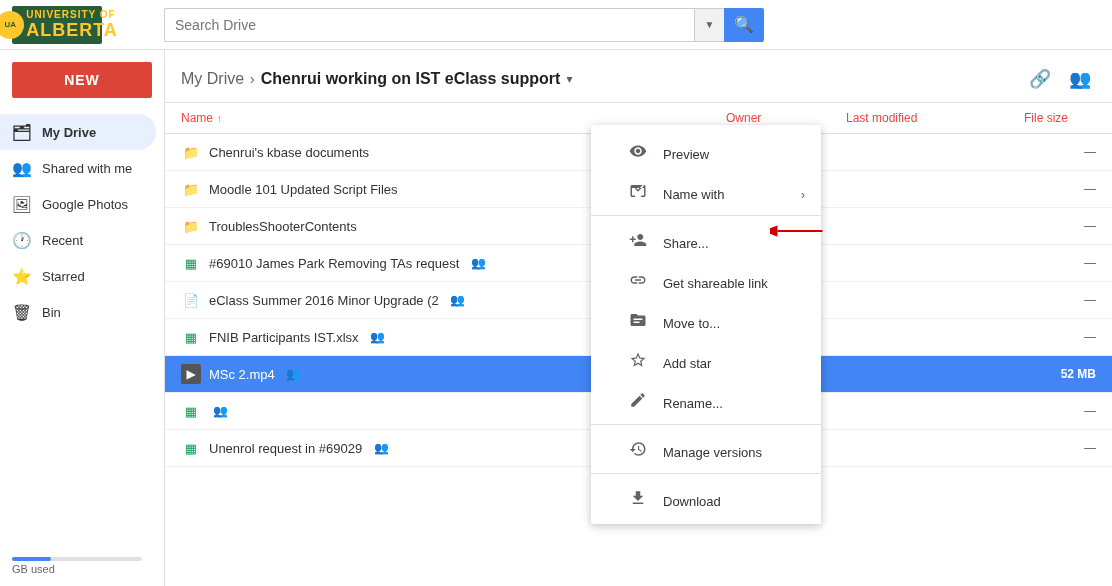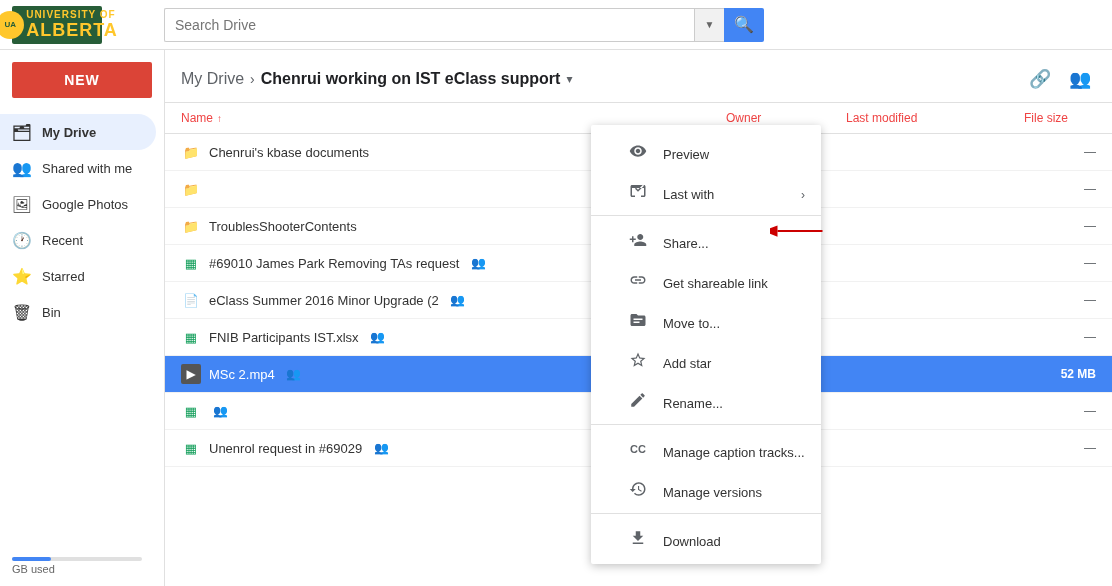--- a/index.html
+++ b/index.html
@@ -313,20 +313,21 @@
           <span>Chenrui's kbase documents</span>
         </div>
         <span class="file-owner">me</span>
         <span class="file-date"></span>
         <span class="file-size">—</span>
       </div>
 
       <div class="file-row">
         <div class="file-name-cell">
           <span class="file-icon" style="color:#5f6368;">📁</span>
+          <span>Moodle 101 Updated Script Files</span>
         </div>
         <span class="file-owner">me</span>
         <span class="file-date"></span>
         <span class="file-size">—</span>
       </div>
 
       <div class="file-row">
         <div class="file-name-cell">
           <span class="file-icon" style="color:#5f6368;">📁</span>
           <span>TroublesShooterContents</span>
@@ -413,21 +414,21 @@
         </svg>
     </span>
     <span>Preview</span>
   </div>
   <div class="ctx-item">
     <span class="ctx-icon" style="color:#5f6368;">
       <svg width="18" height="18" viewBox="0 0 24 24" fill="currentColor">
           <path d="M20 4H4c-1.1 0-2 .9-2 2v12c0 1.1.9 2 2 2h4v-2H4V8h16v10h-4v2h4c1.1 0 2-.9 2-2V6c0-1.1-.9-2-2-2zm-8 9l-4-4 1.41-1.41L12 10.17l6.59-6.58L20 5l-8 8z"></path>
         </svg>
     </span>
-    <span>Last with</span>
+    <span>Name with</span>
     <span class="ctx-arrow">›</span>
   </div>
   <hr class="ctx-divider">
   <div class="ctx-item">
     <span class="ctx-icon" style="color:#5f6368;">
       <svg width="18" height="18" viewBox="0 0 24 24" fill="currentColor">
           <path d="M15 12c2.21 0 4-1.79 4-4s-1.79-4-4-4-4 1.79-4 4 1.79 4 4 4zm-9-2V7H4v3H1v2h3v3h2v-3h3v-2H6zm9 4c-2.67 0-8 1.34-8 4v2h16v-2c0-2.66-5.33-4-8-4z"></path>
         </svg>
     </span>
     <span>Share...</span>
@@ -458,24 +459,20 @@
   </div>
   <div class="ctx-item">
     <span class="ctx-icon" style="color:#5f6368;">
       <svg width="18" height="18" viewBox="0 0 24 24" fill="currentColor">
           <path d="M3 17.25V21h3.75L17.81 9.94l-3.75-3.75L3 17.25zM20.71 7.04c.39-.39.39-1.02 0-1.41l-2.34-2.34c-.39-.39-1.02-.39-1.41 0l-1.83 1.83 3.75 3.75 1.83-1.83z"></path>
         </svg>
     </span>
     <span>Rename...</span>
   </div>
   <hr class="ctx-divider">
-  <div class="ctx-item">
-    <span class="ctx-icon" style="color:#5f6368;font-size:11px;font-weight:bold;">CC</span>
-    <span>Manage caption tracks...</span>
-  </div>
   <div class="ctx-item">
     <span class="ctx-icon" style="color:#5f6368;">
       <svg width="18" height="18" viewBox="0 0 24 24" fill="currentColor">
           <path d="M13 3c-4.97 0-9 4.03-9 9H1l3.89 3.89.07.14L9 12H6c0-3.87 3.13-7 7-7s7 3.13 7 7-3.13 7-7 7c-1.93 0-3.68-.79-4.94-2.06l-1.42 1.42C8.27 19.99 10.51 21 13 21c4.97 0 9-4.03 9-9s-4.03-9-9-9zm-1 5v5l4.28 2.54.72-1.21-3.5-2.08V8H12z"></path>
         </svg>
     </span>
     <span>Manage versions</span>
   </div>
   <hr class="ctx-divider">
   <div class="ctx-item">

